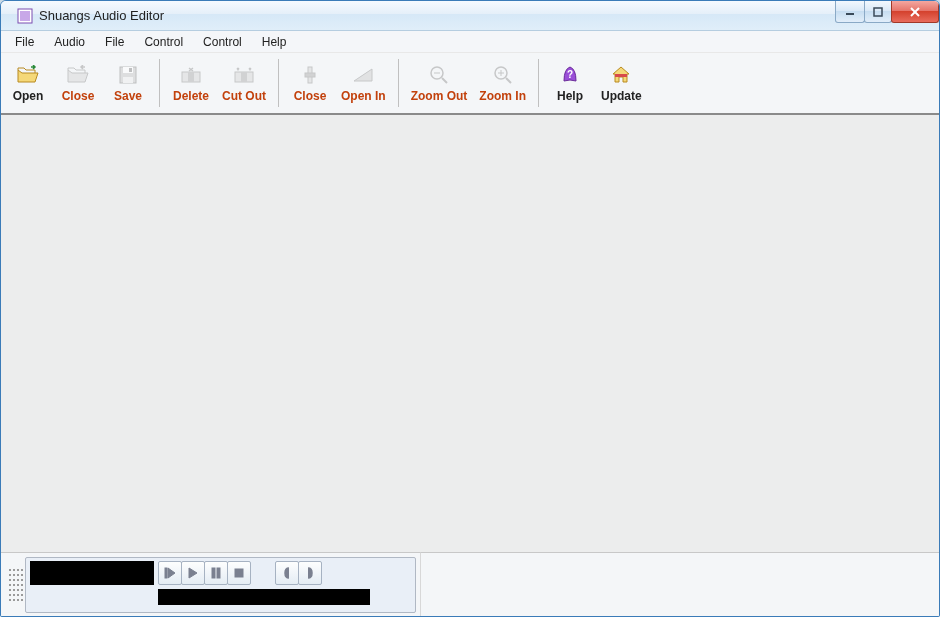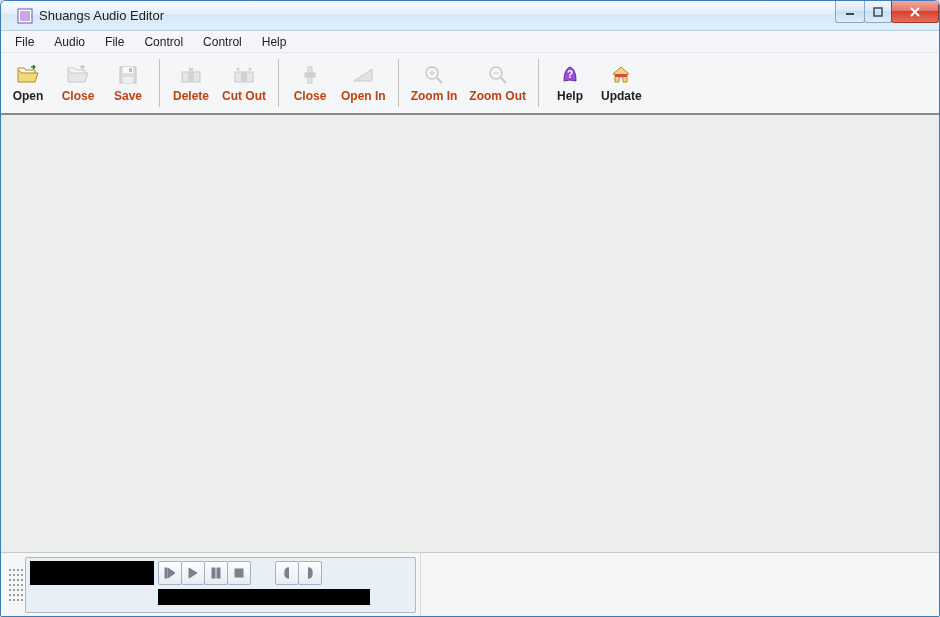--- a/index.html
+++ b/index.html
@@ -168,34 +168,34 @@
       </div>
     </div>
     <div class="tb-sep"></div>
     <div class="tb-group">
       <div class="tb-btn disabled">
         <span class="ico">
             <svg width="20" height="20" viewBox="0 0 20 20">
               <circle cx="8" cy="8" r="6" fill="none" stroke="#9a9a9a" stroke-width="1.5"></circle>
               <line x1="13" y1="13" x2="18" y2="18" stroke="#9a9a9a" stroke-width="2"></line>
               <line x1="5" y1="8" x2="11" y2="8" stroke="#9a9a9a"></line>
-              <line x1="8" y1="5" x2="8" y2="11" stroke="#9a9a9a"></line>
-            </svg>
-          </span>
-        <span class="lbl">Zoom In</span>
+            </svg>
+          </span>
+        <span class="lbl">Zoom Out</span>
       </div>
       <div class="tb-btn disabled">
         <span class="ico">
             <svg width="20" height="20" viewBox="0 0 20 20">
               <circle cx="8" cy="8" r="6" fill="none" stroke="#9a9a9a" stroke-width="1.5"></circle>
               <line x1="13" y1="13" x2="18" y2="18" stroke="#9a9a9a" stroke-width="2"></line>
               <line x1="5" y1="8" x2="11" y2="8" stroke="#9a9a9a"></line>
-            </svg>
-          </span>
-        <span class="lbl">Zoom Out</span>
+              <line x1="8" y1="5" x2="8" y2="11" stroke="#9a9a9a"></line>
+            </svg>
+          </span>
+        <span class="lbl">Zoom In</span>
       </div>
     </div>
     <div class="tb-sep"></div>
     <div class="tb-group">
       <div class="tb-btn">
         <span class="ico">
             <svg width="20" height="20" viewBox="0 0 20 20">
               <path d="M4 16 Q4 4 10 2 Q16 4 16 16 Q10 14 4 16 Z" fill="#9a4fd8" stroke="#6a2a9a"></path>
               <text x="10" y="13" font-size="10" fill="#fff" text-anchor="middle" font-weight="bold">?</text>
             </svg>

